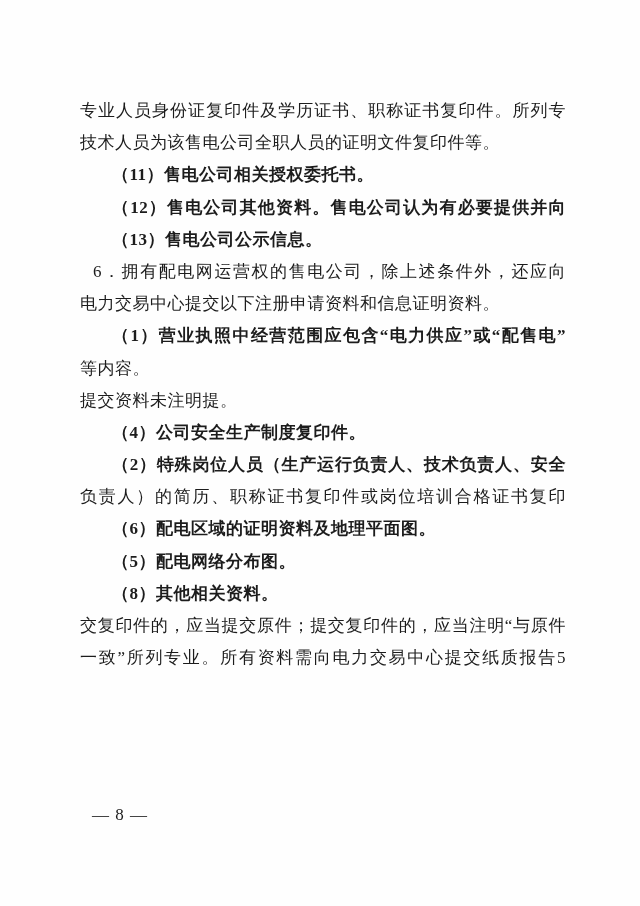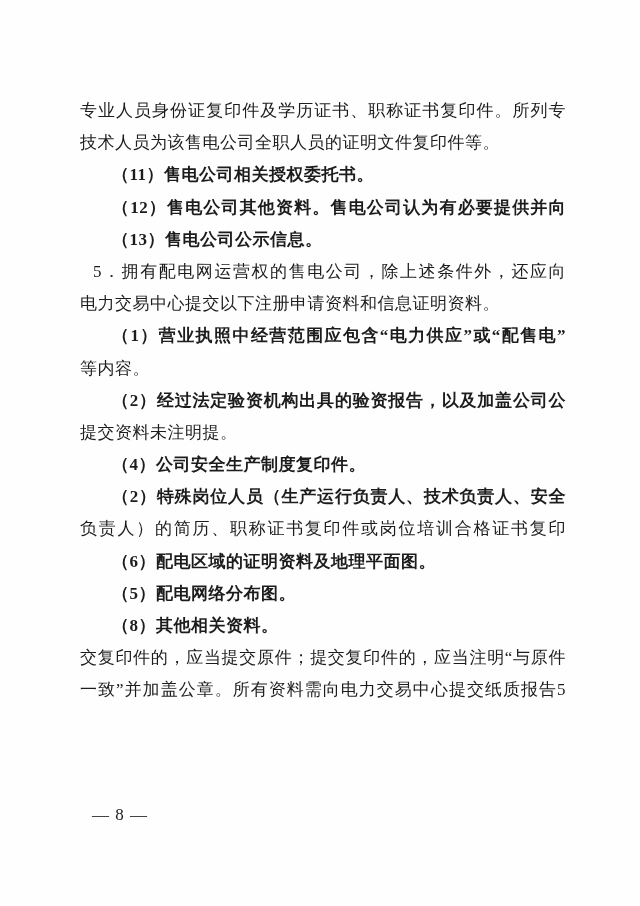--- a/index.html
+++ b/index.html
@@ -52,31 +52,30 @@
 <body>
 
 <div class="page">
 
   <div class="text-block">
     <div class="ln fill">专业人员身份证复印件及学历证书、职称证书复印件。所列专业</div>
     <div class="ln">技术人员为该售电公司全职人员的证明文件复印件等。</div>
     <div class="ln ind-p">（11）售电公司相关授权委托书。</div>
     <div class="ln ind-p fill">（12）售电公司其他资料。售电公司认为有必要提供并向社</div>
     <div class="ln ind-p">（13）售电公司公示信息。</div>
-    <div class="ln ind-n fill">5．拥有配电网运营权的售电公司，除上述条件外，还应向</div>
+    <div class="ln ind-n fill">6．拥有配电网运营权的售电公司，除上述条件外，还应向</div>
     <div class="ln">电力交易中心提交以下注册申请资料和信息证明资料。</div>
     <div class="ln ind-p fill">（1）营业执照中经营范围应包含“电力供应”或“配售电”</div>
     <div class="ln">等内容。</div>
-    <div class="ln ind-p fill">（2）经过法定验资机构出具的验资报告，以及加盖公司公</div>
     <div class="ln">提交资料未注明提。</div>
     <div class="ln ind-p">（4）公司安全生产制度复印件。</div>
     <div class="ln ind-p fill">（2）特殊岗位人员（生产运行负责人、技术负责人、安全</div>
     <div class="ln fill">负责人）的简历、职称证书复印件或岗位培训合格证书复印件。</div>
     <div class="ln ind-p">（6）配电区域的证明资料及地理平面图。</div>
     <div class="ln ind-p">（5）配电网络分布图。</div>
     <div class="ln ind-p">（8）其他相关资料。</div>
     <div class="ln fill">交复印件的，应当提交原件；提交复印件的，应当注明“与原件</div>
-    <div class="ln fill">一致”并加盖公章。所有资料需向电力交易中心提交纸质报告5</div>
+    <div class="ln fill">一致”所列专业。所有资料需向电力交易中心提交纸质报告5</div>
   </div>
 
   <div class="footer">— 8 —</div>
 
 </div>
 
 </body></html>

